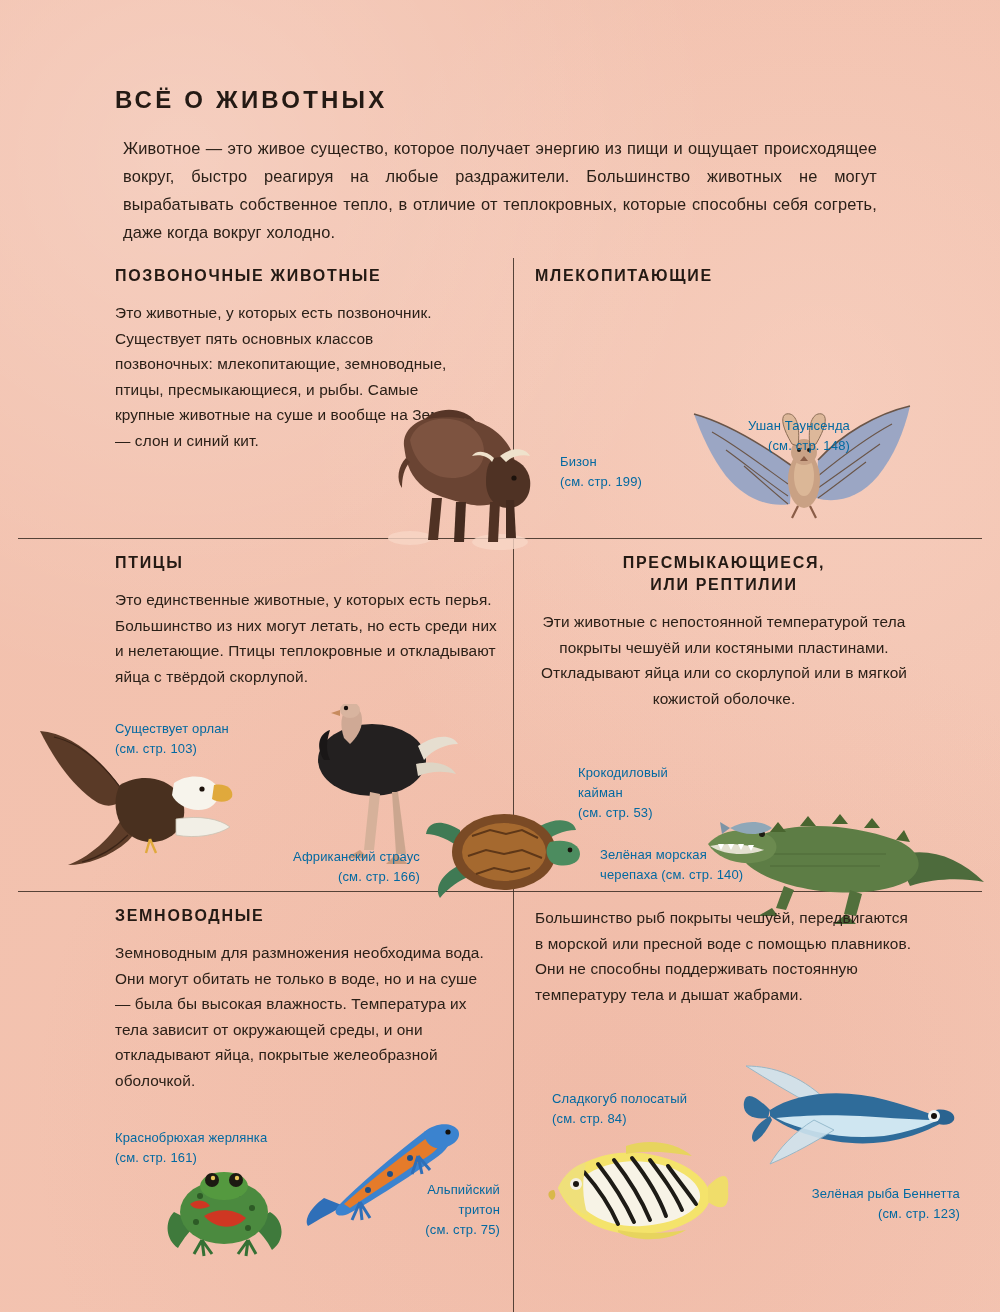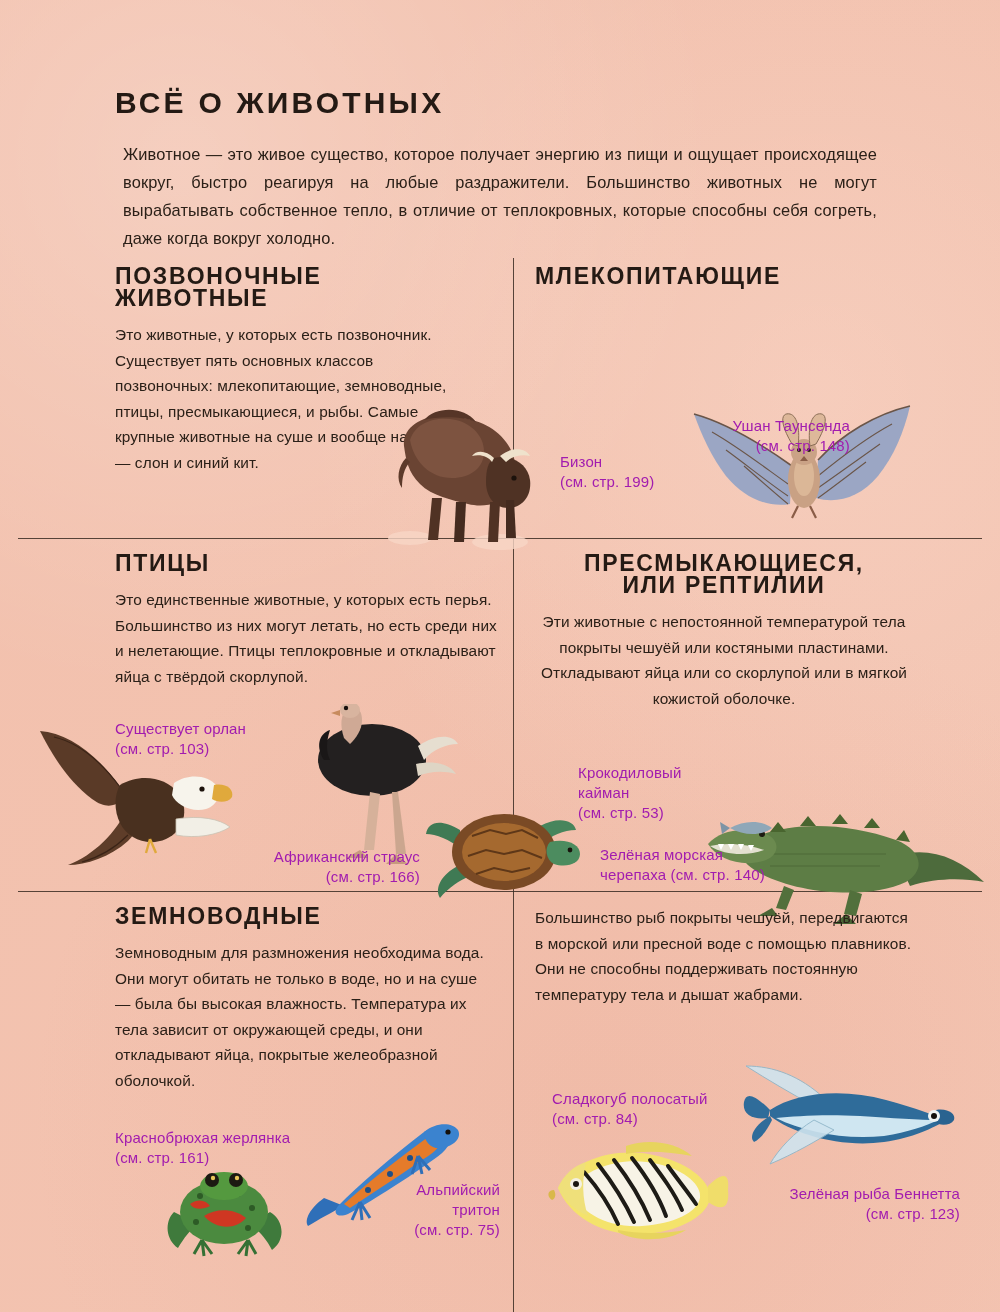--- a/index.html
+++ b/index.html
@@ -34,21 +34,21 @@
   }
 
   
   .header {
     position: absolute;
     left: 115px;
     top: 86px;
     width: 770px;
   }
   .page-title {
-    font-size: 30px;
+    font-size: 24px;
     font-weight: bold;
     letter-spacing: 3.2px;
     margin: 0 0 20px 0;
     color: #241a14;
   }
   .intro {
     font-size: 16.4px;
     line-height: 28px;
     text-align: justify;
     letter-spacing: 0.15px;
@@ -70,40 +70,40 @@
     width: 1px;
     background: #3a2b22;
     opacity: 0.85;
   }
 
   
   .section {
     position: absolute;
   }
   .sec-title {
-    font-size: 23px;
+    font-size: 16px;
     font-weight: bold;
     letter-spacing: 1.7px;
     margin: 0 0 13px 0;
     color: #241a14;
     line-height: 22px;
   }
   .sec-body {
     font-size: 15.4px;
     line-height: 25.5px;
     margin: 0;
     color: #2b2018;
     letter-spacing: 0.1px;
   }
 
   .caption {
     position: absolute;
-    font-size: 15px;
+    font-size: 13px;
     line-height: 20px;
-    color: #a21caf;
+    color: #0369a1;
     letter-spacing: 0.15px;
   }
   .caption.right {
     text-align: right;
   }
 
   .figure {
     position: absolute;
   }
   .figure svg { display: block; }

